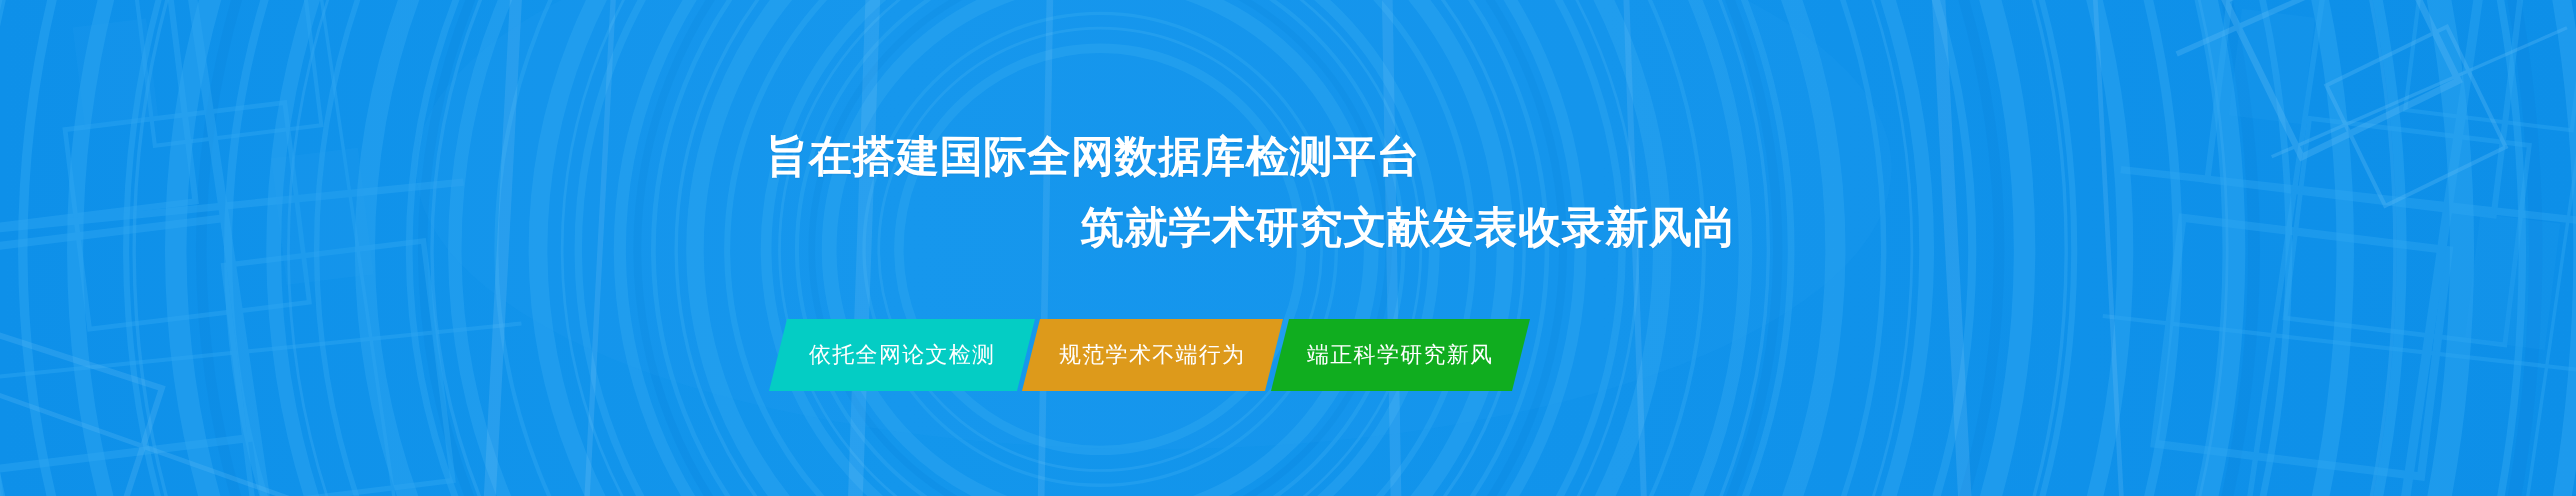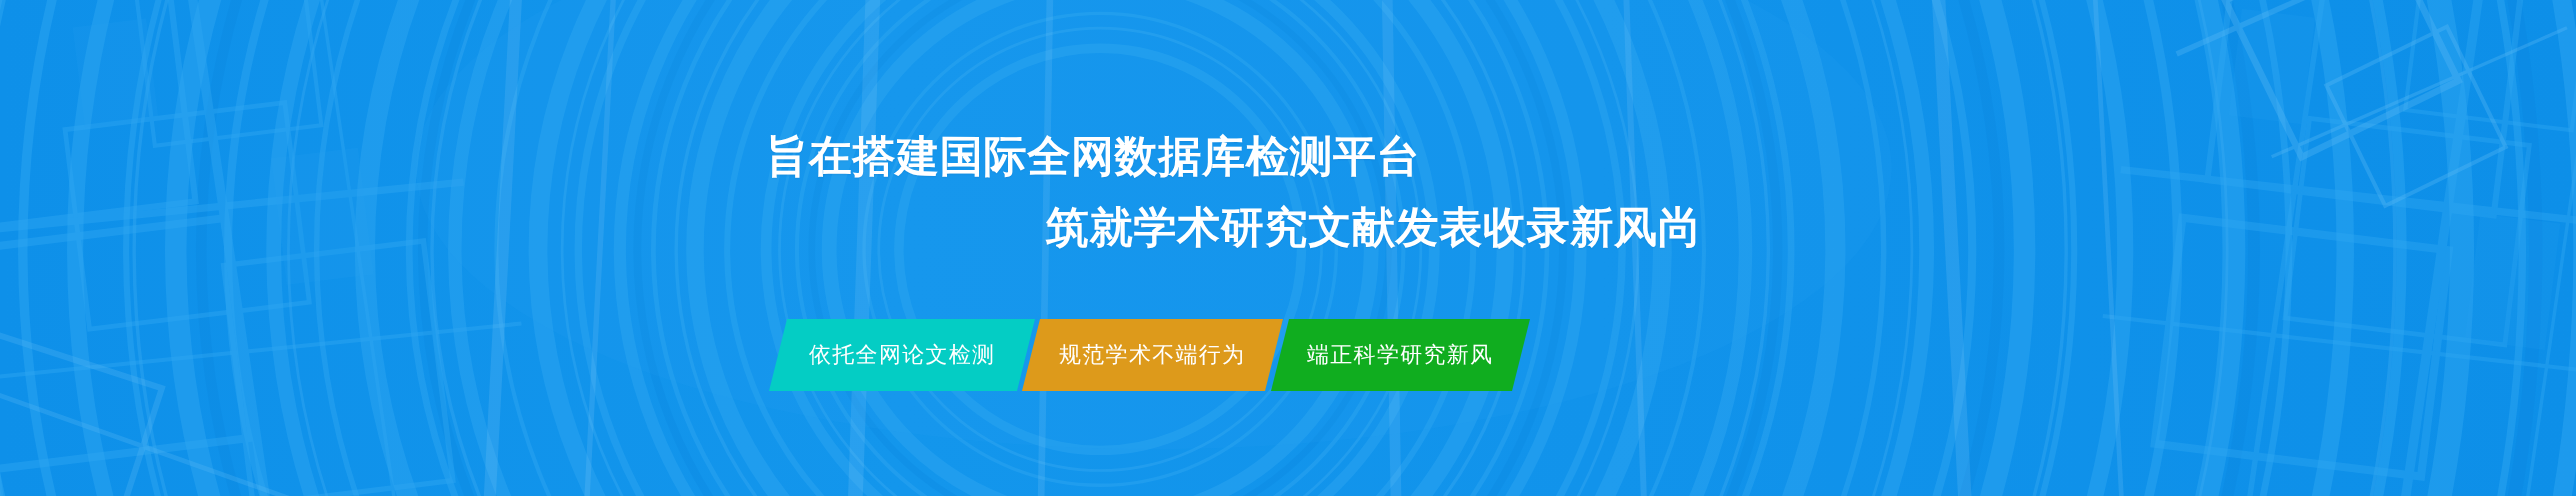--- a/index.html
+++ b/index.html
@@ -37,21 +37,21 @@
     color: #ffffff;
     font-size: 43px;
     font-weight: bold;
     letter-spacing: 0.7px;
     line-height: 1;
     white-space: nowrap;
     position: absolute;
     text-shadow: 0 0.7px 1.3px rgba(0,60,120,0.10);
   }
   .headline-line-1 { left: 765px; top: 4px; }
-  .headline-line-2 { left: 1046px; top: 75px; }
+  .headline-line-2 { left: 1081px; top: 75px; }
 
   
   .badge-strip {
     position: absolute;
     left: 778px;
     top: 319px;
     height: 72px;
     display: flex;
     align-items: stretch;
   }

